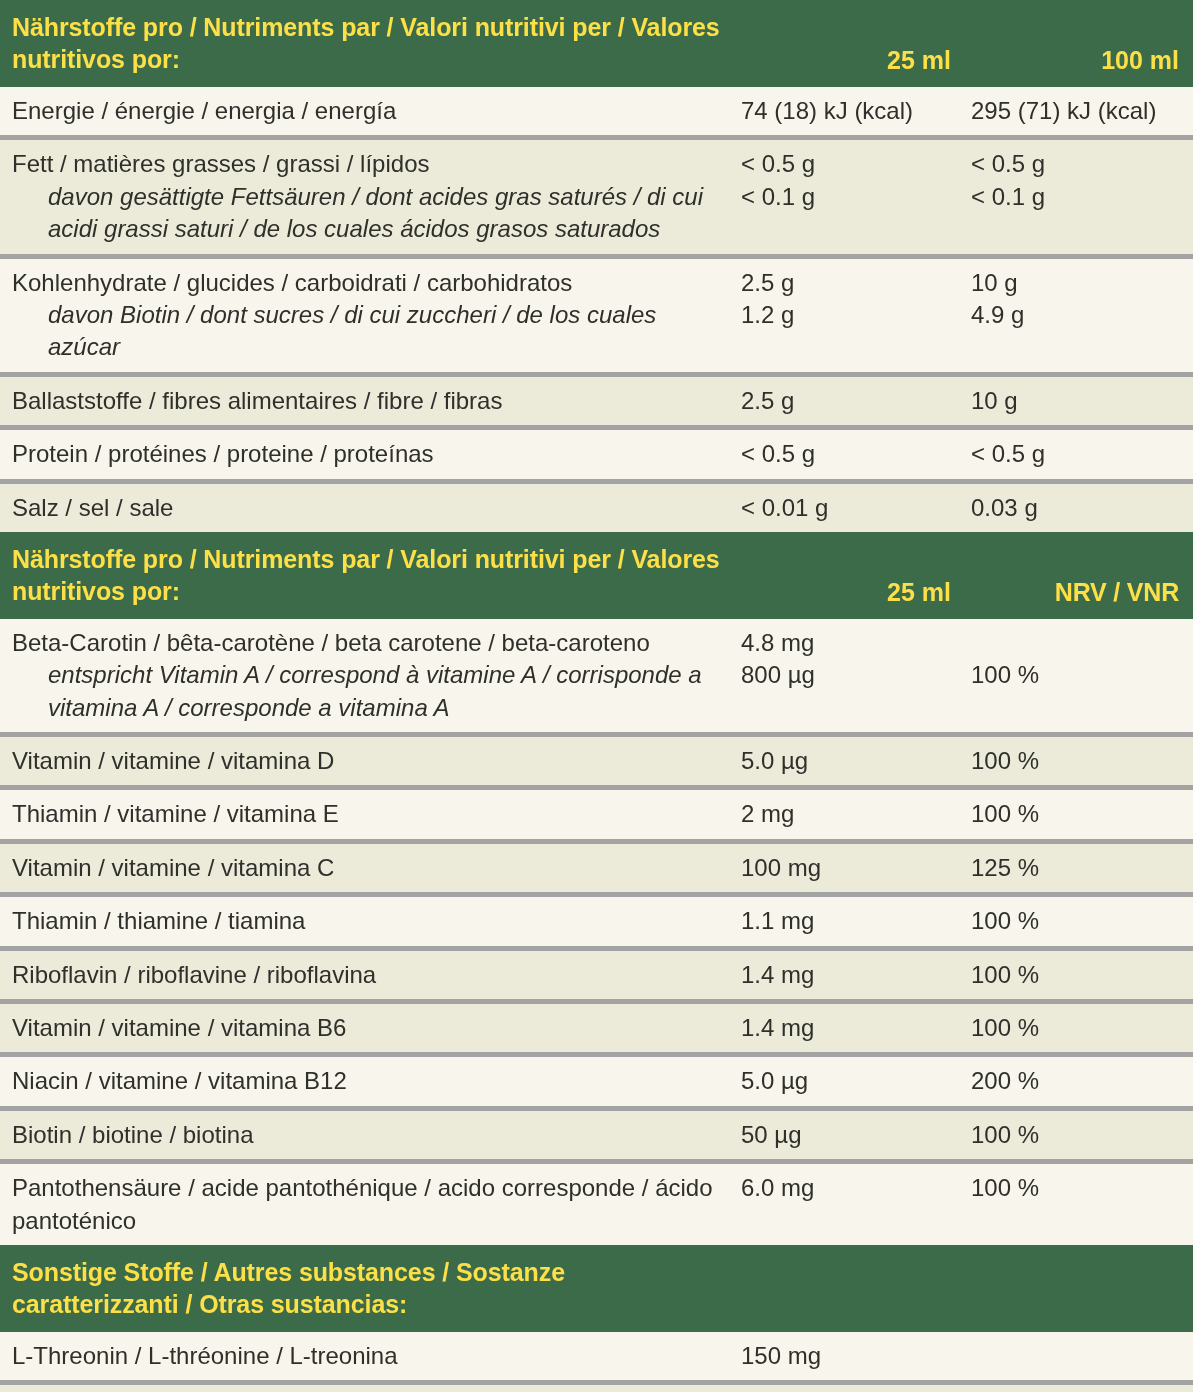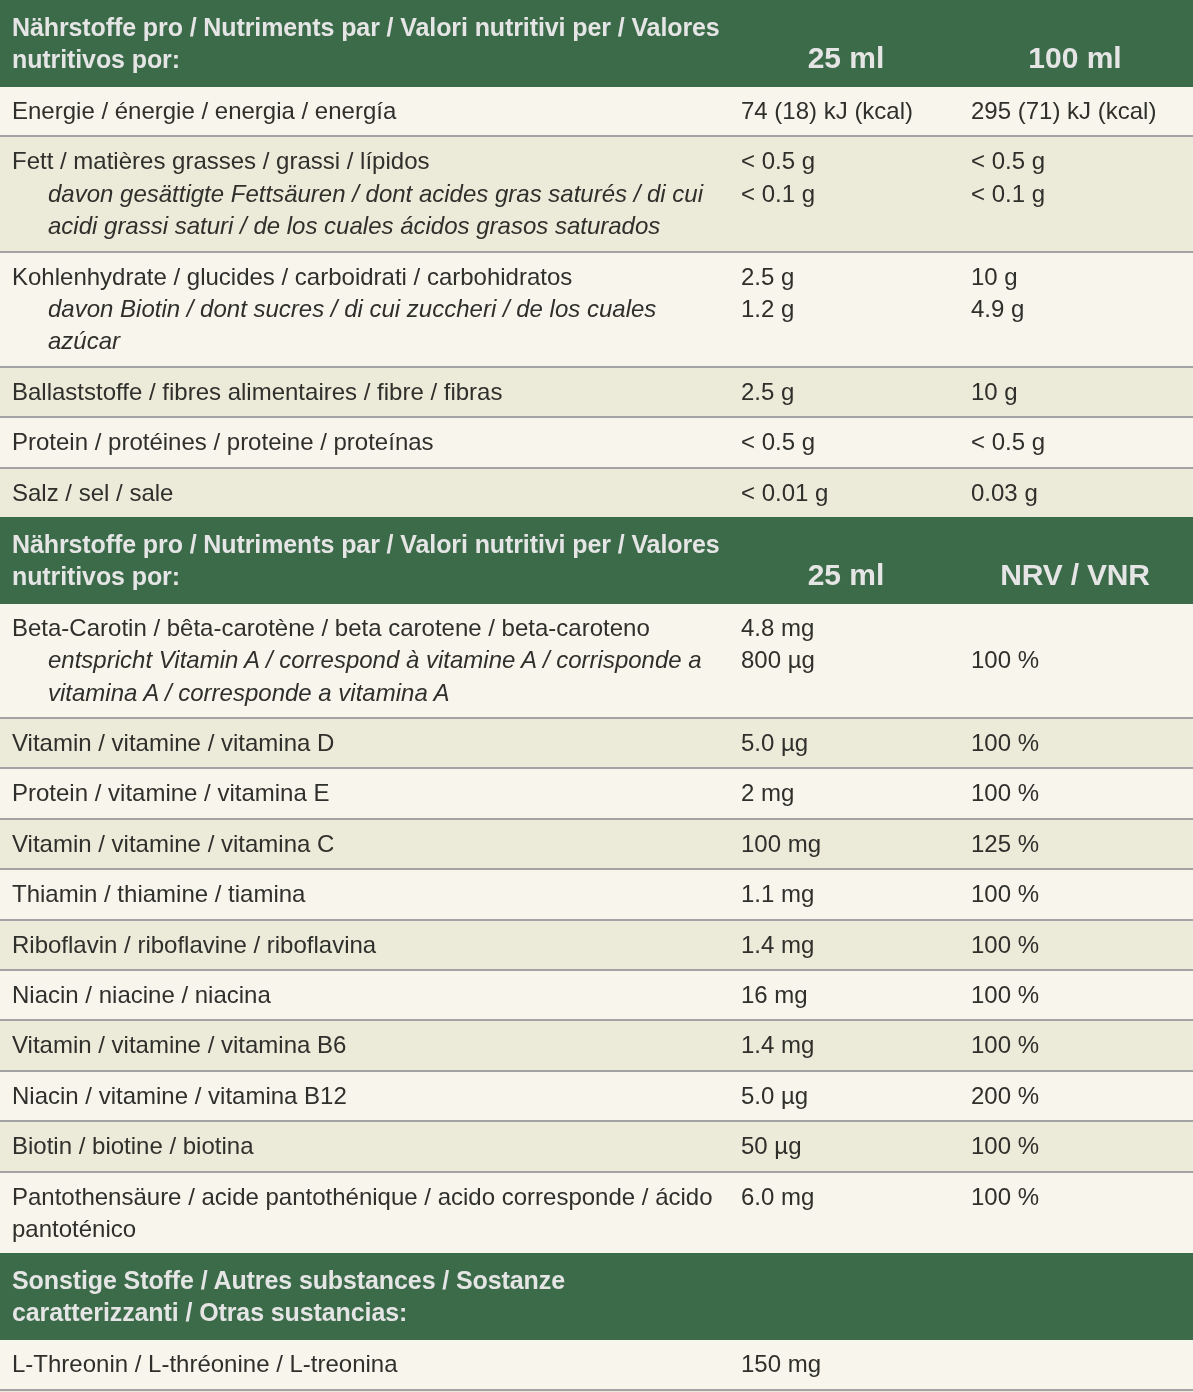--- a/index.html
+++ b/index.html
@@ -26,44 +26,44 @@
     vertical-align: top;
     padding: 0;
   }
   
   col.c-name { width: 735px; }
   col.c-v1 { width: 230px; }
   col.c-v2 { width: 228px; }
 
   tr.header-row td {
     background: #3c6b4a;
-    color: #e5e5e5;
+    color: #fde047;
     font-weight: bold;
   }
   tr.header-row td.hname {
     font-size: 25px;
     line-height: 1.28;
     padding: 11px 12px 12px 12px;
     letter-spacing: -0.1px;
   }
   tr.header-row td.hval {
-    font-size: 30px;
-    text-align: center;
+    font-size: 25px;
+    text-align: right;
     padding: 11px 14px 12px 6px;
     vertical-align: bottom;
   }
   tr.header-row td.hval.tight {
     letter-spacing: -0.2px;
   }
 
   tr.data td {
     font-size: 24px;
     line-height: 1.35;
     color: #2f2f2b;
-    border-top: 2px solid #a3a3a3;
+    border-top: 5px solid #a3a3a3;
   }
   tr.data td.name {
     padding: 8px 12px 8px 12px;
   }
   tr.data td.val {
     text-align: left;
     padding: 8px 14px 8px 6px;
     white-space: nowrap;
   }
   tr.data.shade td {
@@ -177,21 +177,21 @@
         </td>
       </tr>
 
       <tr class="data shade">
         <td class="name wide-name">Vitamin / vitamine / vitamina D</td>
         <td class="val">5.0 µg</td>
         <td class="val">100 %</td>
       </tr>
 
       <tr class="data plain">
-        <td class="name wide-name">Protein / vitamine / vitamina E</td>
+        <td class="name wide-name">Thiamin / vitamine / vitamina E</td>
         <td class="val">2 mg</td>
         <td class="val">100 %</td>
       </tr>
 
       <tr class="data shade">
         <td class="name wide-name">Vitamin / vitamine / vitamina C</td>
         <td class="val">100 mg</td>
         <td class="val">125 %</td>
       </tr>
 
@@ -200,25 +200,20 @@
         <td class="val">1.1 mg</td>
         <td class="val">100 %</td>
       </tr>
 
       <tr class="data shade">
         <td class="name wide-name">Riboflavin / riboflavine / riboflavina</td>
         <td class="val">1.4 mg</td>
         <td class="val">100 %</td>
       </tr>
 
-      <tr class="data plain">
-        <td class="name wide-name">Niacin / niacine / niacina</td>
-        <td class="val">16 mg</td>
-        <td class="val">100 %</td>
-      </tr>
 
       <tr class="data shade">
         <td class="name wide-name">Vitamin / vitamine / vitamina B6</td>
         <td class="val">1.4 mg</td>
         <td class="val">100 %</td>
       </tr>
 
       <tr class="data plain">
         <td class="name wide-name">Niacin / vitamine / vitamina B12</td>
         <td class="val">5.0 µg</td>

